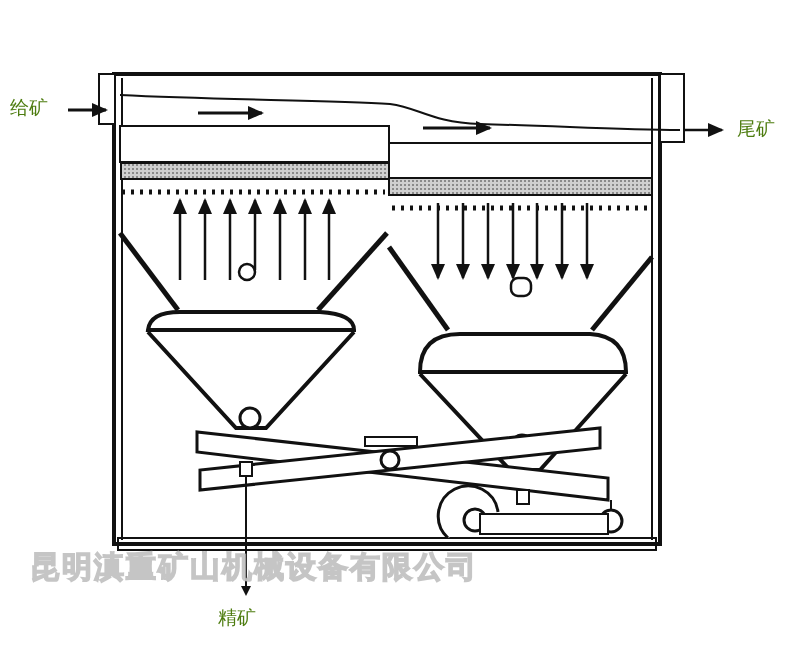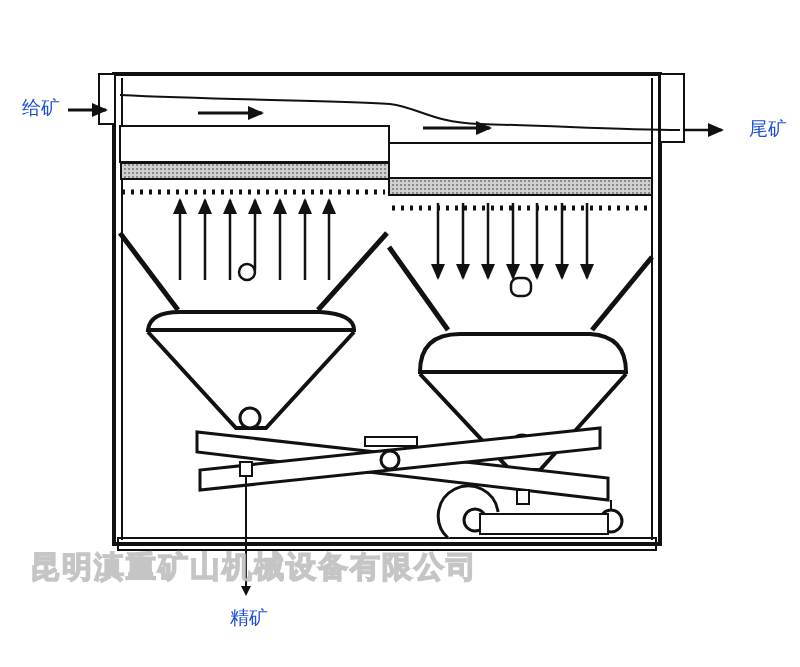--- a/index.html
+++ b/index.html
@@ -1,19 +1,19 @@
 <!DOCTYPE html>
 <html><head>
 <meta charset="utf-8">
 <style>
   html, body { margin:0; padding:0; background:#ffffff; }
   body { width:800px; height:667px; position:relative; overflow:hidden;
          font-family:"DejaVu Sans", "Liberation Sans", sans-serif; }
   .diagram { position:absolute; left:0; top:0; width:800px; height:667px; }
-  .label { position:absolute; font-size:19px; color:#1d4ed8; line-height:1;margin-left:12px; }
+  .label { position:absolute; font-size:19px; color:#4d7c0f; line-height:1; }
   .watermark { position:absolute; left:30px; top:532px; width:740px;
                font-size:30px; font-weight:bold; letter-spacing:2px;
                color:rgba(255,255,255,0.85);
                -webkit-text-stroke:1.5px rgba(150,150,150,0.55);
                white-space:nowrap; line-height:1;margin-top:20px; }
 </style>
 </head>
 <body>
 
 <svg class="diagram" viewBox="0 0 800 667" xmlns="http://www.w3.org/2000/svg">

